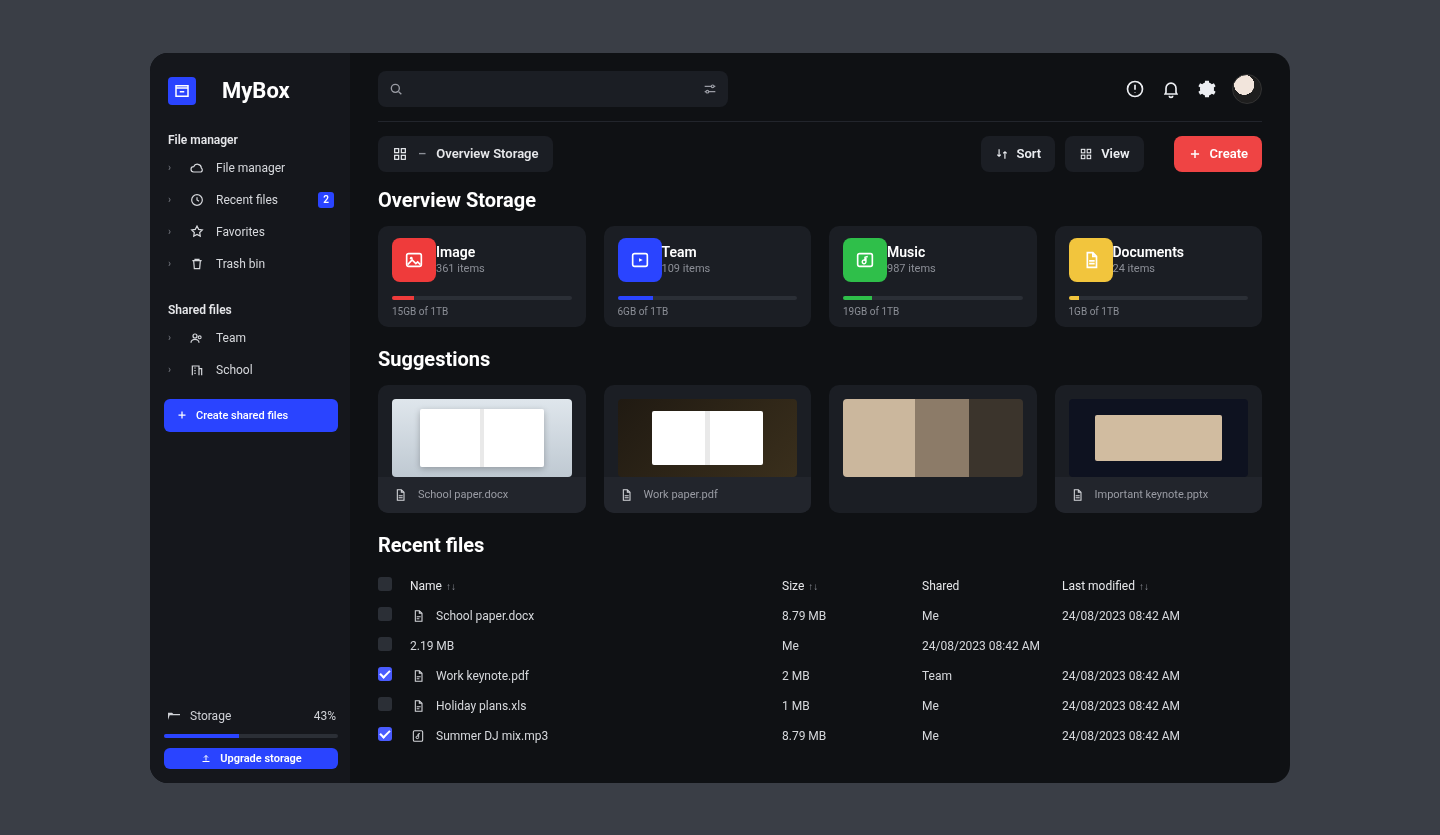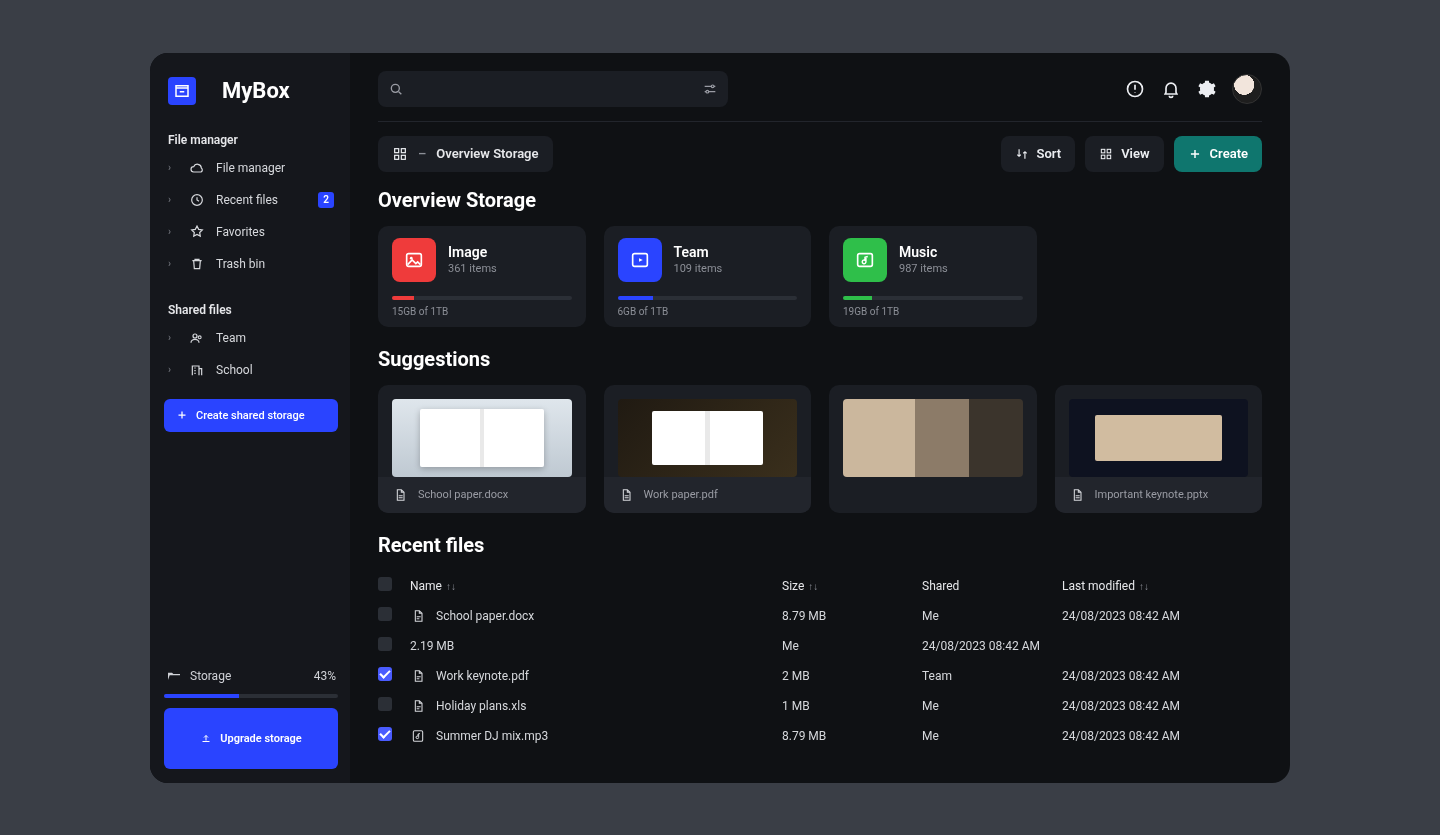--- a/index.html
+++ b/index.html
@@ -137,21 +137,21 @@
       height: 100%;
       background: #2a44ff;
     }
     .upgrade-btn {
       background: #2a44ff;
       color: #fff;
       border: none;
       font-size: 11px;
       font-weight: 600;
       border-radius: 6px;
-      padding: 24px 12px;
+      padding: 4px 12px;
       display: flex;
       align-items: center;
       justify-content: center;
       gap: 8px;
       cursor: pointer;
     }
     
     .main {
       flex: 1;
       padding: 18px 28px 10px 28px;
@@ -232,41 +232,40 @@
       padding: 12px 14px;
       display: inline-flex;
       align-items: center;
       gap: 8px;
       font-size: 13px;
       font-weight: 600;
       cursor: pointer;
       border: none;
     }
     .btn-neutral { background: #1b1e24; color: #eceef2; }
-    .btn-primary { background: #0f766e; color: #fff; }
+    .btn-primary { background: #ef4444; color: #fff; margin-left: 20px; }
     h2 {
       font-size: 20px;
       font-weight: 700;
       color: #fff;
       margin-bottom: 14px;
     }
     .cards {
       display: grid;
       grid-template-columns: repeat(4, minmax(0,1fr));
       gap: 18px;
       margin-bottom: 20px;
     }
     .card {
       background: #1b1e24;
       border-radius: 10px;
       padding: 12px 14px 10px;
     }
     .card-head {
       display: flex;
-      gap: 12px;
       align-items: center;
     }
     .card-icon {
       width: 44px;
       height: 44px;
       border-radius: 8px;
       display: flex;
       align-items: center;
       justify-content: center;
     }
@@ -457,21 +456,21 @@
         <span>School</span>
       </li>
     </ul>
 
     <button class="create-shared-btn">
       <span>
           <svg width="12" height="12" viewBox="0 0 24 24">
             <path stroke="#fff" stroke-width="2.5" d="M12 5v14M5 12h14"></path>
           </svg>
         </span>
-      <span>Create shared storage</span>
+      <span>Create shared files</span>
     </button>
 
     <div class="sidebar-spacer"></div>
 
     <div class="storage-row">
       <span>
           <svg width="16" height="16" viewBox="0 0 24 24" fill="currentColor">
             <path d="M3 7h6l2 2h10v2H5.5L3 18V7z"></path>
           </svg>
         </span>
@@ -622,20 +621,37 @@
       <div>
         <div class="card-title">Music</div>
         <div class="card-meta">987 items</div>
       </div>
     </div>
     <div class="card-bar">
             <div class="card-bar-fill" style="width:16%;background:#2fbf4a"></div>
           </div>
     <div class="card-usage">19GB of 1TB</div>
         </div>
+        <div class="card">
+    <div class="card-head">
+      <div class="card-icon" style="background:#f2c53d">
+              <svg width="22" height="22" viewBox="0 0 24 24" fill="none">
+                <path stroke="#fff" stroke-width="1.8" d="M8 4h6l4 4v12H8zM14 4v4h4M10 13h6M10 16h6"></path>
+              </svg>
+            </div>
+      <div>
+        <div class="card-title">Documents</div>
+        <div class="card-meta">24 items</div>
+      </div>
+    </div>
+    <div class="card-bar">
+            <div class="card-bar-fill" style="width:6%;background:#f2c53d"></div>
+          </div>
+    <div class="card-usage">1GB of 1TB</div>
+        </div>
       </div>
 
     <h2>Suggestions</h2>
     <div class="sug-cards" id="suggestion-cards">
         <div class="sug-card">
     <div class="sug-thumb thumb-book"></div>
     <div class="sug-foot">
       <span>
               <svg width="16" height="16" viewBox="0 0 24 24" fill="none">
                 <path stroke="#d6d8dc" stroke-width="1.6" d="M8 4h6l4 4v12H8zM14 4v4h4M10 13h6M10 16h6"></path>

